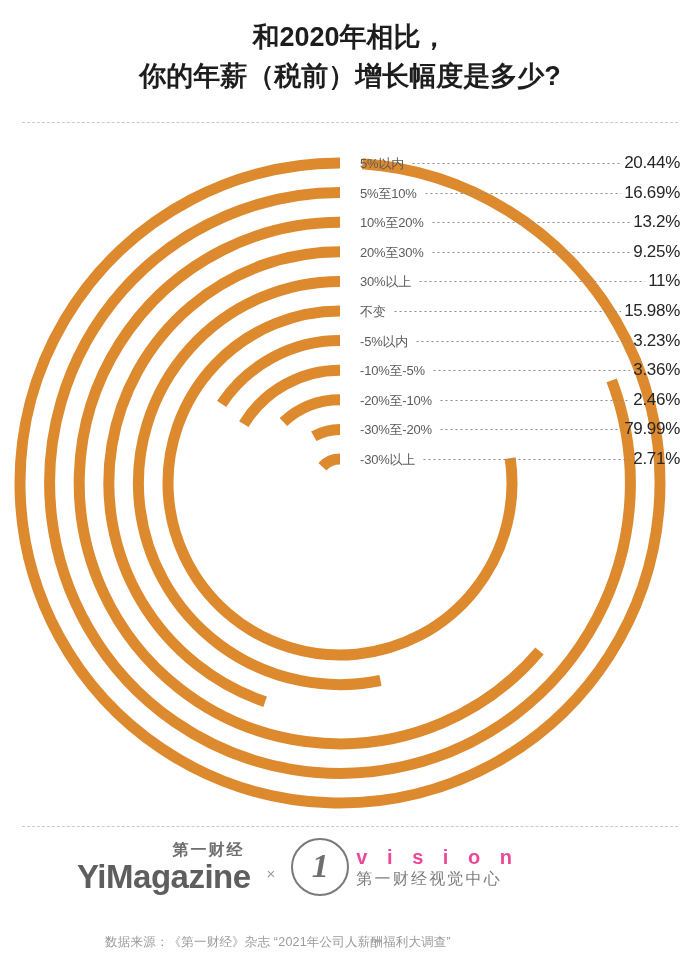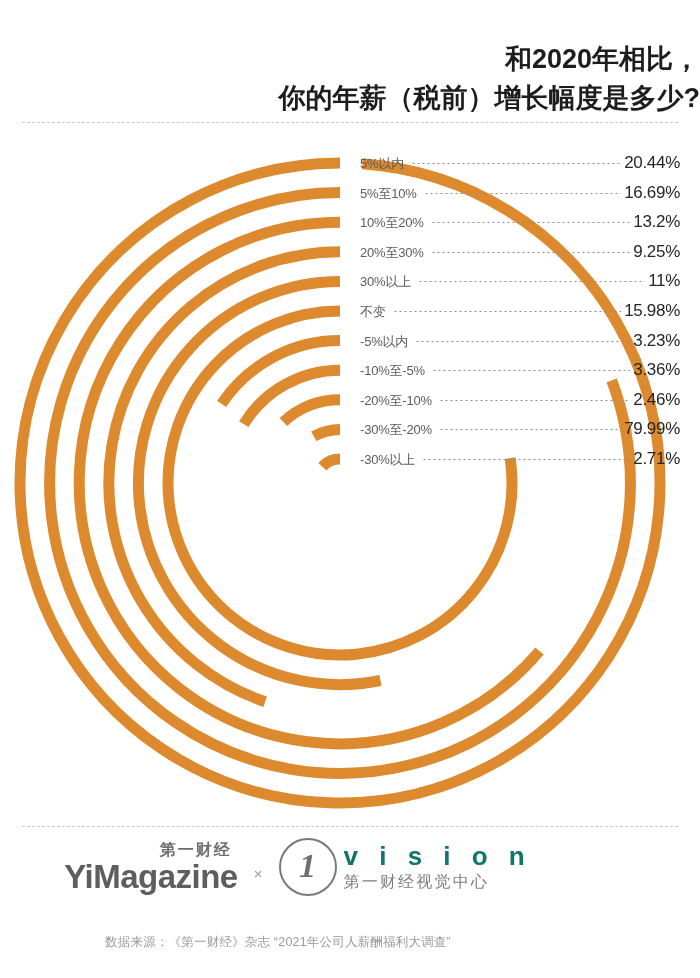--- a/index.html
+++ b/index.html
@@ -9,22 +9,22 @@
     background:#ffffff;
     font-family:"Liberation Sans","DejaVu Sans",sans-serif;
     color:#3a3a3a;
     position:relative;
     overflow:hidden;
   }
   .page{position:relative;width:700px;height:978px;}
 
   
   .title-block{
-    position:absolute; left:0; top:40px; width:700px;
-    text-align:right;
+    position:absolute; left:0; top:18px; width:700px;
+    text-align:center;
   }
   .title-line{
     font-size:27px;
     font-weight:bold;
     letter-spacing:0px;
     line-height:1.45;
     color:#1d1d1d;
     white-space:nowrap;
   }
 
@@ -119,22 +119,22 @@
   }
   .logo-circle-i{
     font-family:"Liberation Serif","DejaVu Serif",serif;
     font-size:34px; font-style:italic; font-weight:bold;
     color:#6e6e6e; line-height:1; position:relative; top:-1px;
   }
   .logo-vision-txt{
     display:flex; flex-direction:column; justify-content:center;
   }
   .logo-vision-en{
-    font-size:26px; font-weight:bold; letter-spacing:7px;
-    color:#0f766e; line-height:1.15;
+    font-size:20px; font-weight:bold; letter-spacing:7px;
+    color:#ec4899; line-height:1.15;
   }
   .logo-vision-cn{
     font-size:16px; letter-spacing:2.2px;
     color:#7d7d7d; line-height:1.2;
   }
 
   .source{
     position:absolute; left:0; top:934px; width:556px;
     text-align:center;
     font-size:12.5px; color:#9a9a9a; letter-spacing:0.2px;

